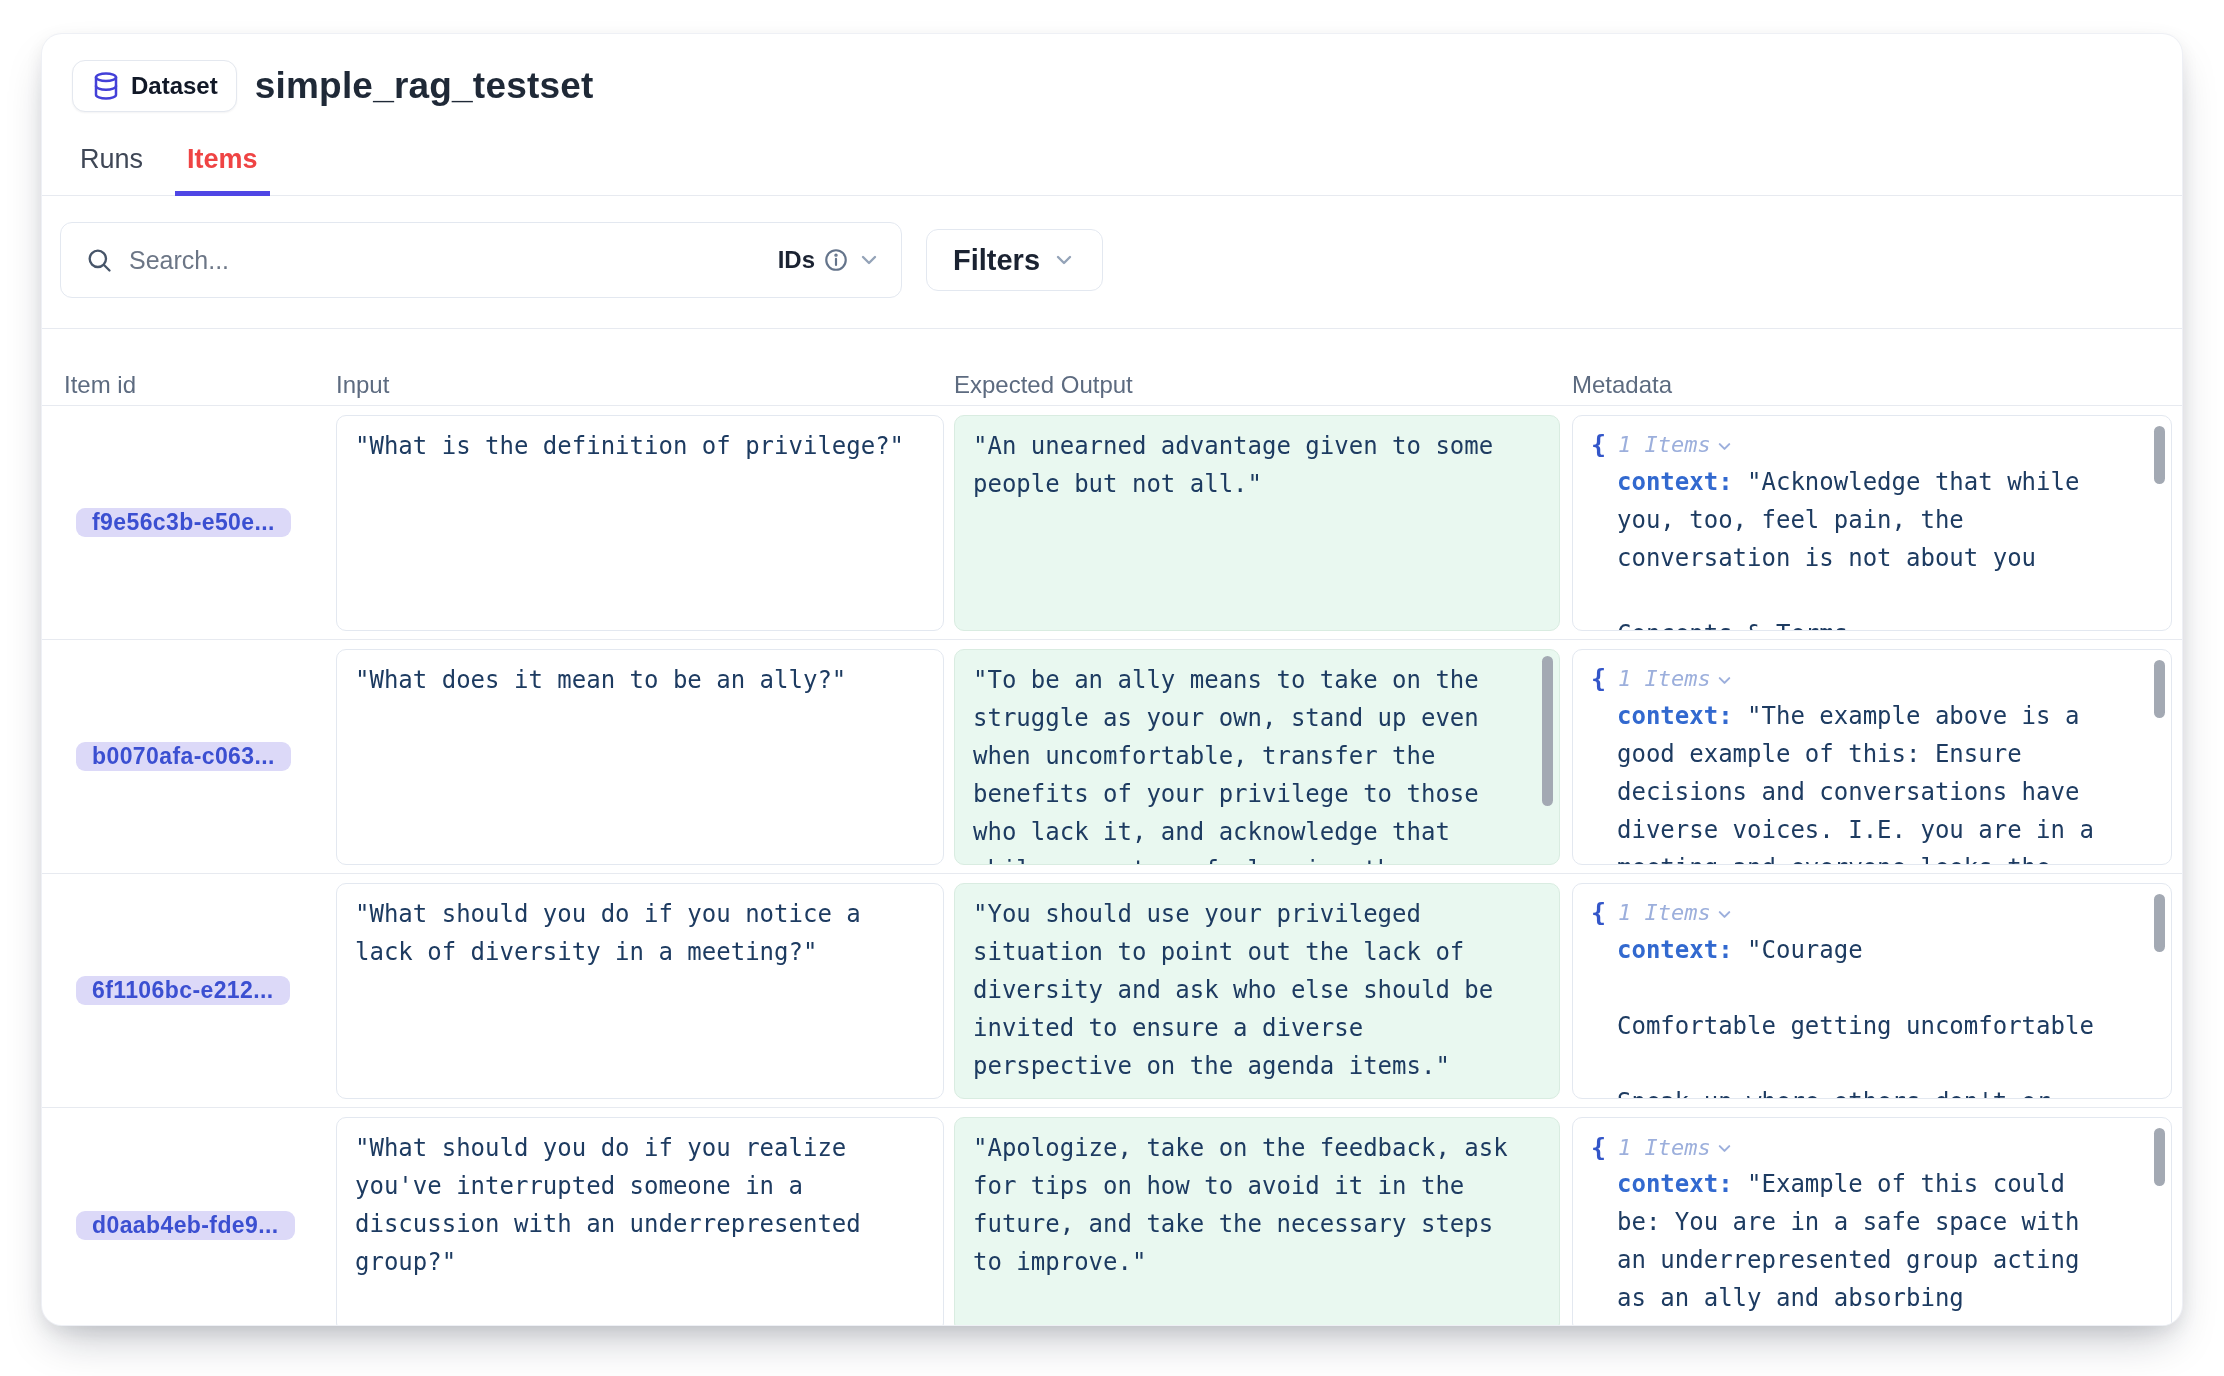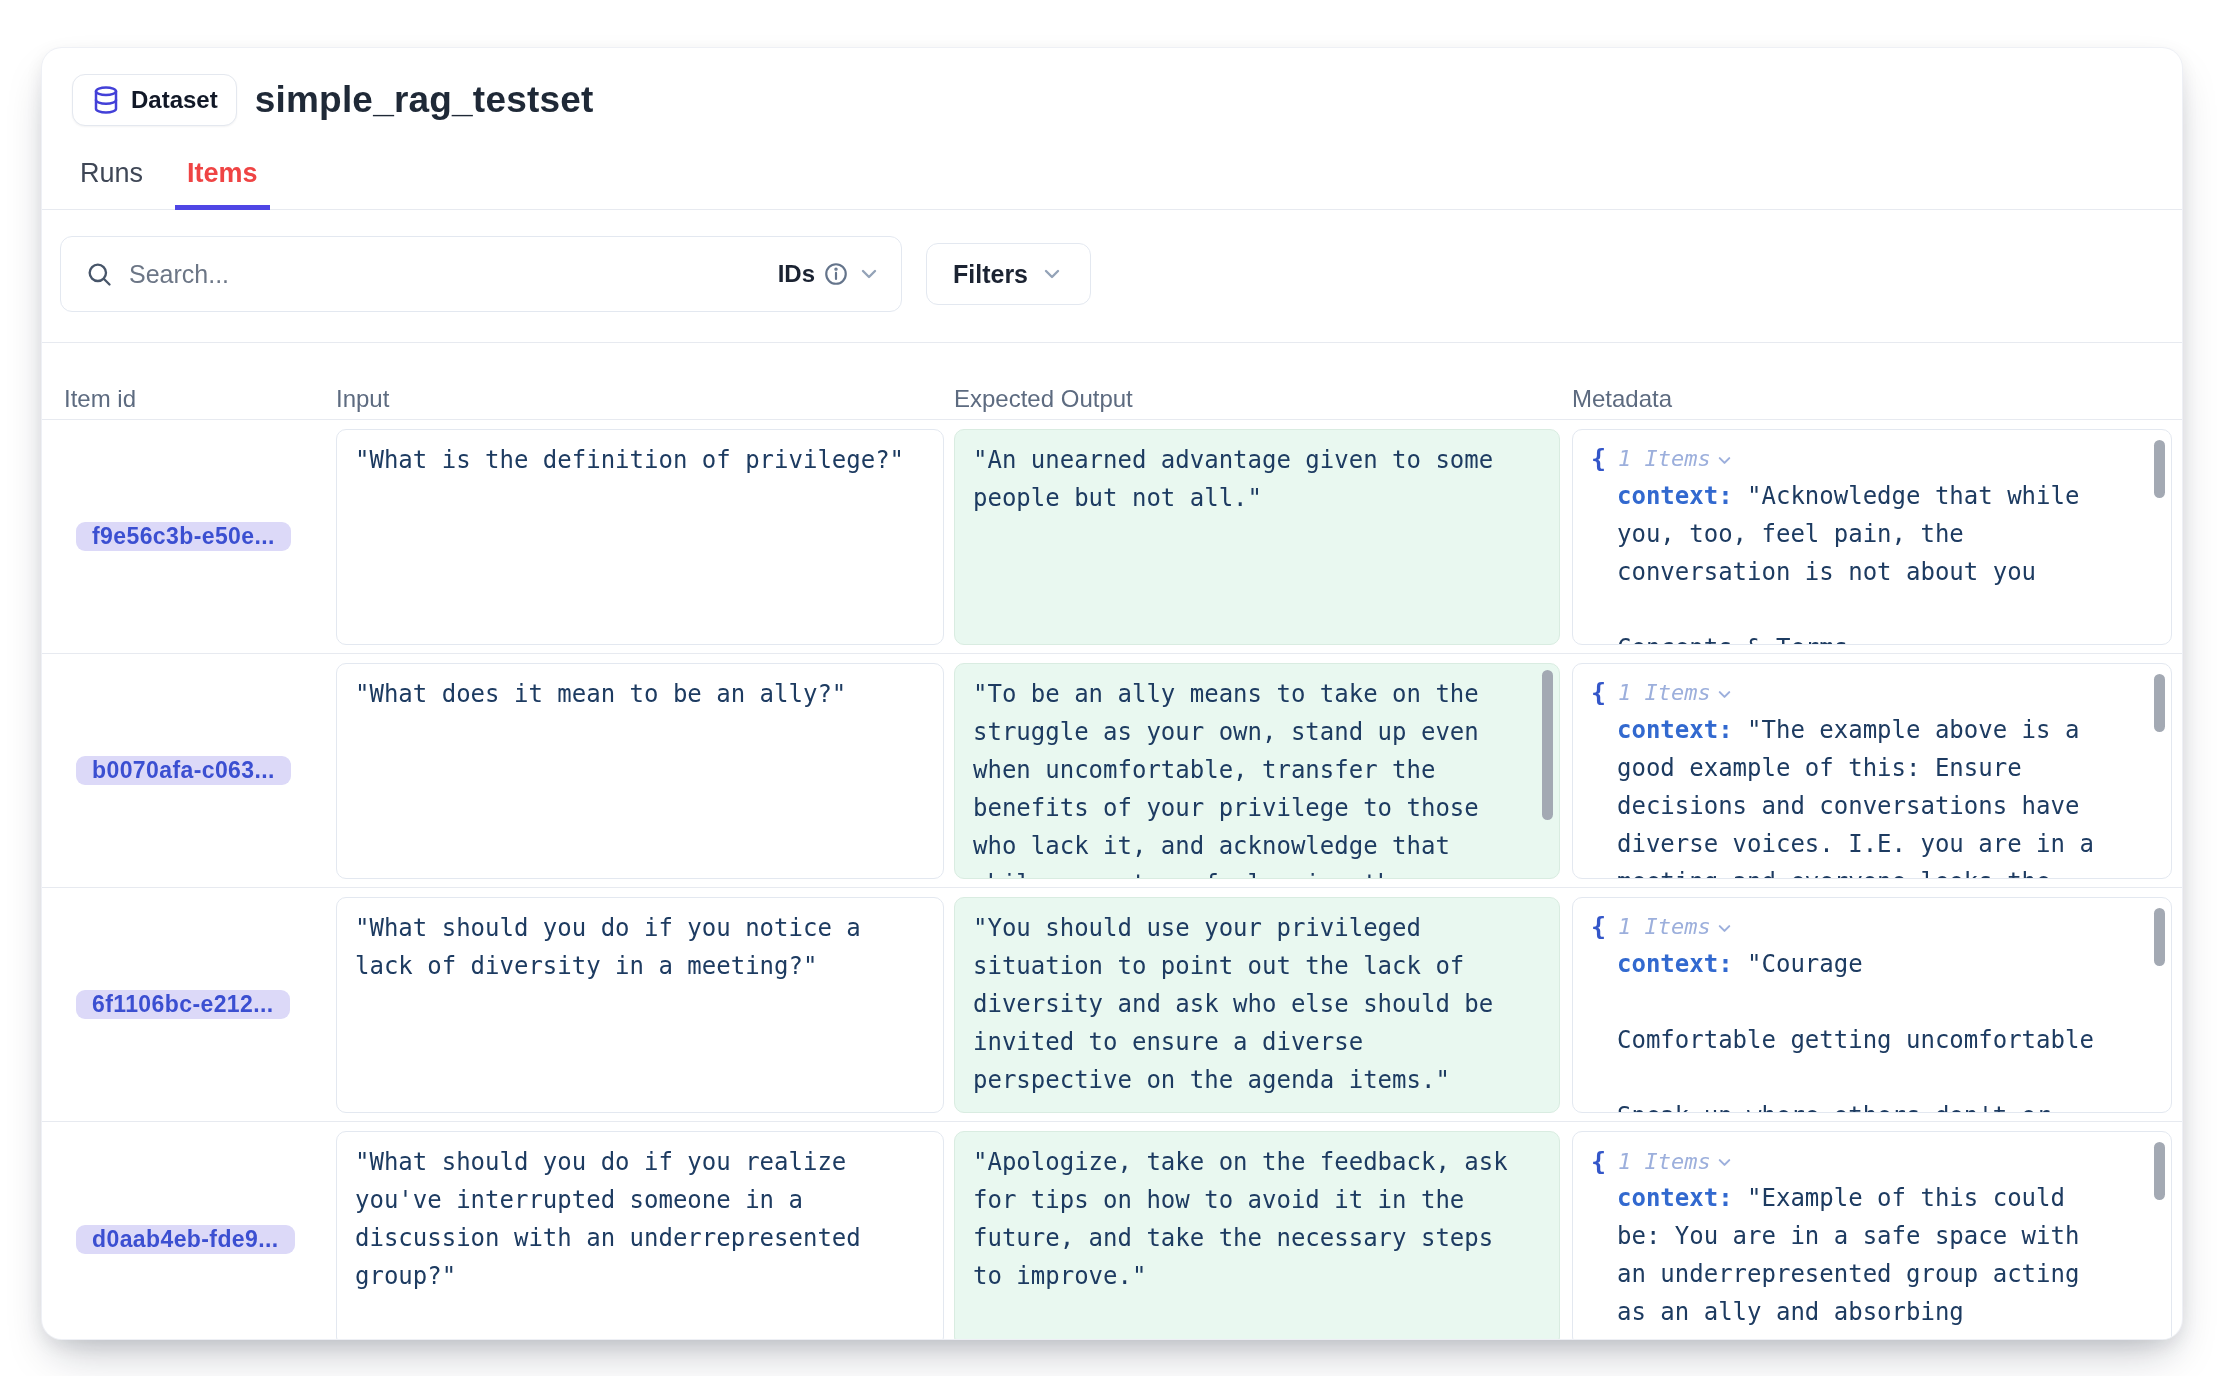--- a/index.html
+++ b/index.html
@@ -15,21 +15,21 @@
     --box_border:#e3e8f0;
     --row_border:#e7eaf0;
     --header_text:#5d6b80;
     --title_text:#1f2937;
     --muted_text:#6c7686;
     --scroll_thumb:#a3a9b3;
   }
   *{margin:0;padding:0;box-sizing:border-box;}
   html,body{width:2224px;height:1376px;background:#ffffff;font-family:"Liberation Sans",sans-serif;overflow:hidden;}
   .card{
-    position:absolute;left:42px;top:48px;width:2140px;height:1291px;
+    position:absolute;left:42px;top:34px;width:2140px;height:1291px;
     background:#fff;border-radius:20px;
     box-shadow:0 0 0 1px #eef0f5, 0 22px 45px -12px rgba(15,23,42,.28), 0 6px 18px rgba(15,23,42,.08);
     overflow:hidden;
   }
   
   .card-head{display:flex;align-items:center;gap:18px;padding:26px 0 0 30px;}
   .badge{
     display:inline-flex;align-items:center;gap:10px;height:52px;padding:0 18px;
     border:1px solid #e4e8ef;border-radius:13px;background:#fff;
     font-size:24px;font-weight:700;color:#111827;
@@ -53,21 +53,21 @@
   .searchbox input{
     flex:1;border:none;outline:none;font-size:25px;color:#1f2937;margin-left:16px;
     font-family:"Liberation Sans",sans-serif;background:transparent;
   }
   .searchbox input::placeholder{color:var(--muted_text);}
   .scope{display:flex;align-items:center;gap:8px;}
   .scope-label{font-size:24px;font-weight:600;color:#1b2332;}
   .btn-filters{
     display:flex;align-items:center;gap:12px;height:62px;margin-left:24px;padding:0 26px;
     border:1px solid var(--box_border);border-radius:12px;background:#fff;cursor:pointer;
-    font-size:25px;font-weight:600;color:#1b2332;font-family:"Liberation Sans",sans-serif;justify-content:space-between;
+    font-size:29px;font-weight:600;color:#1b2332;font-family:"Liberation Sans",sans-serif;justify-content:space-between;
   }
   
   .grid{display:grid;grid-template-columns:272px 618px 618px 1fr;padding:0 10px 0 22px;}
   .thead{border-top:1px solid var(--row_border);border-bottom:1px solid var(--row_border);height:78px;align-items:center;}
   .th{font-size:24px;font-weight:500;color:var(--header_text);margin-top:36px;}
   .trow{min-height:234px;align-items:center;border-bottom:1px solid var(--row_border);}
   .trow:last-child{border-bottom:none;}
   .cell-id{display:flex;align-items:center;}
   .pill{
     display:inline-block;background:var(--pill_bg);color:var(--pill_text);

